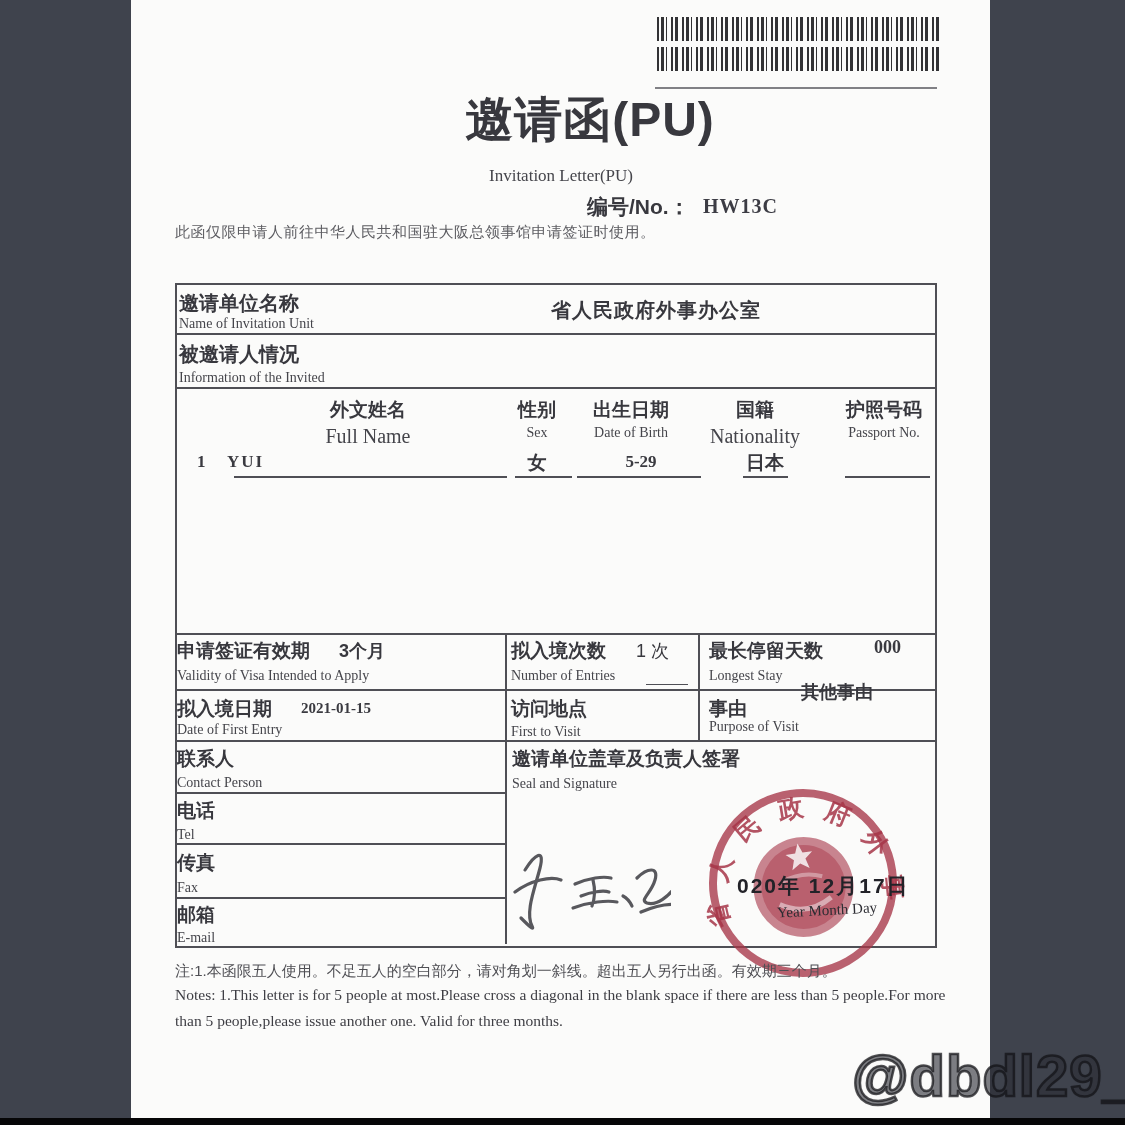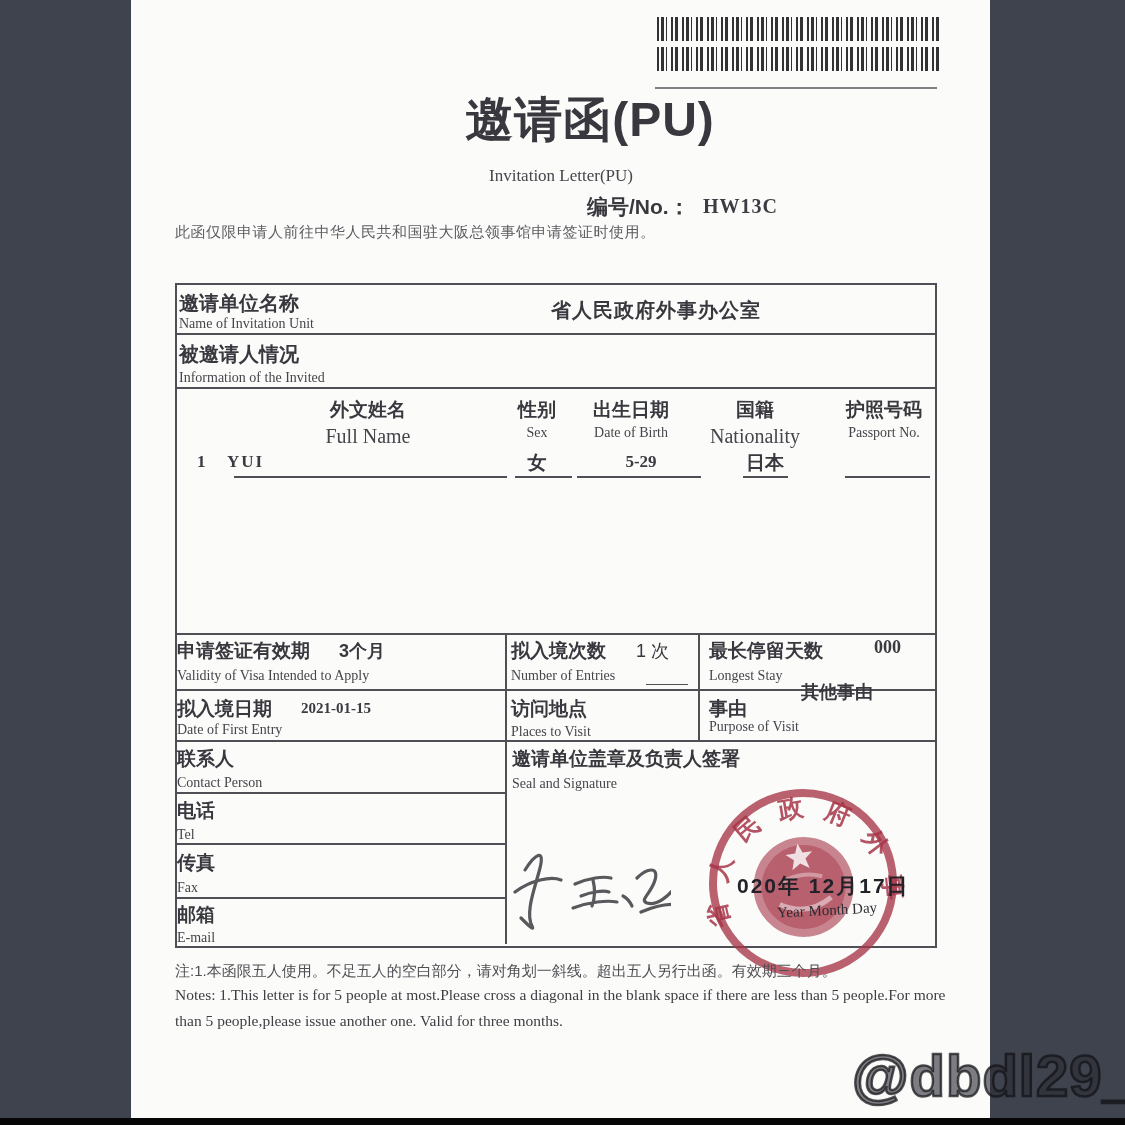--- a/index.html
+++ b/index.html
@@ -118,21 +118,21 @@
   <div class="abs cn" style="left:578px;top:638px;font-size:19px;">最长停留天数</div>
   <div class="abs en" style="left:743px;top:637px;font-size:18px;font-weight:700;color:#3a3a40;">000</div>
   <div class="abs en" style="left:578px;top:668px;font-size:14px;">Longest Stay</div>
 
   <div class="abs cn" style="left:46px;top:696px;font-size:19px;">拟入境日期</div>
   <div class="abs en" style="left:170px;top:700px;font-size:15px;font-weight:700;color:#3a3a40;">2021-01-15</div>
   <div class="abs en" style="left:46px;top:722px;font-size:14px;">Date of First Entry</div>
 
   <div class="abs cn" style="left:380px;top:696px;font-size:19px;">访问地点</div>
   <div class="abs" style="left:490px;top:700px;"></div>
-  <div class="abs en" style="left:380px;top:724px;font-size:14px;">Places to Visit</div>
+  <div class="abs en" style="left:380px;top:724px;font-size:14px;">First to Visit</div>
 
   <div class="abs cn" style="left:578px;top:696px;font-size:19px;">事由</div>
   <div class="abs cn" style="left:650px;top:680px;font-size:18px;margin-left:20px;">其他事由</div>
   <div class="abs en" style="left:578px;top:719px;font-size:14px;">Purpose of Visit</div>
 
   <div class="abs cn" style="left:46px;top:746px;font-size:19px;">联系人</div>
   <div class="abs en" style="left:46px;top:775px;font-size:14px;">Contact Person</div>
   <div class="abs cn" style="left:46px;top:798px;font-size:19px;">电话</div>
   <div class="abs en" style="left:46px;top:827px;font-size:14px;">Tel</div>
   <div class="abs cn" style="left:46px;top:850px;font-size:19px;">传真</div>

